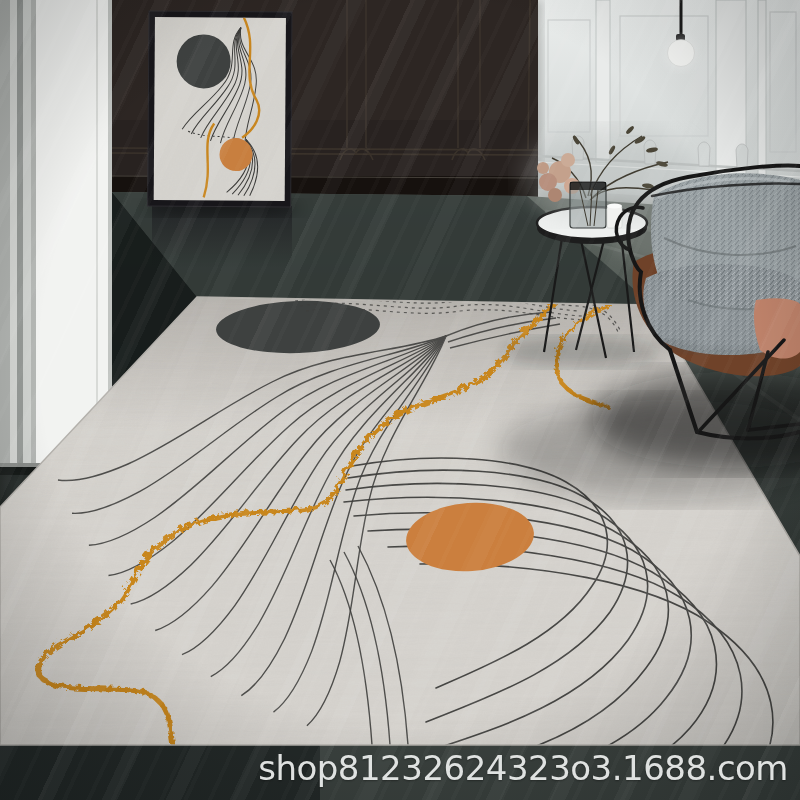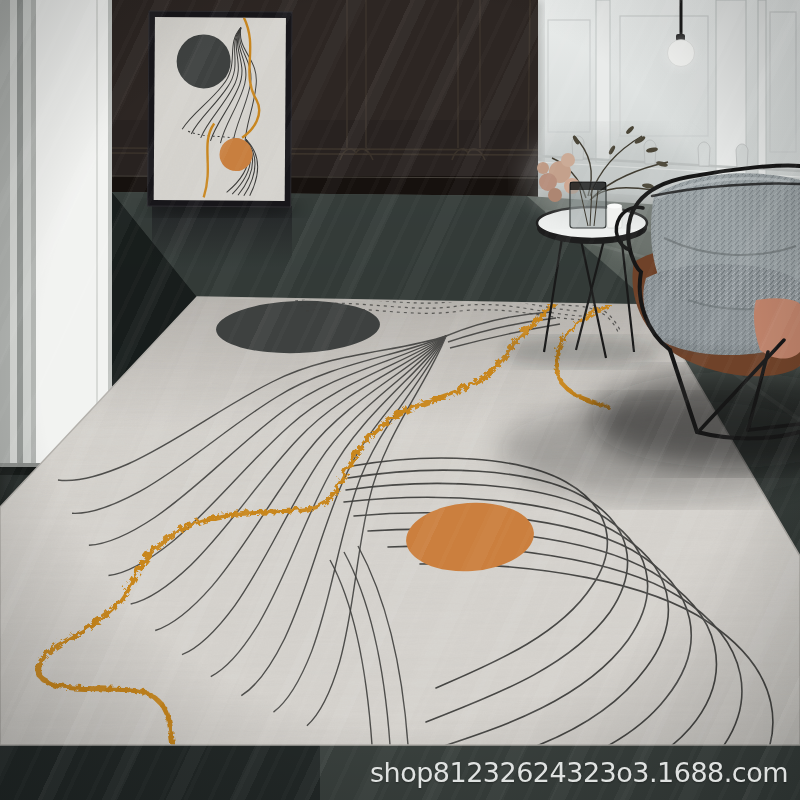--- a/index.html
+++ b/index.html
@@ -5,21 +5,21 @@
   html,body{margin:0;padding:0;background:#111;}
   .stage{position:relative;width:800px;height:800px;overflow:hidden;background:#23282a;
          font-family:"DejaVu Sans","Liberation Sans",sans-serif;}
   .stage svg{position:absolute;left:0;top:0;display:block;}
   .diag-wm{position:absolute;left:-200px;top:-200px;width:1200px;height:1200px;pointer-events:none;
     background:
       repeating-linear-gradient(115deg, rgba(255,255,255,0.035) 0 14px, rgba(255,255,255,0) 14px 58px),
       repeating-linear-gradient(115deg, rgba(255,255,255,0.018) 0 4px, rgba(255,255,255,0) 4px 22px);
     mix-blend-mode:screen;}
   .shop-url{position:absolute;right:12px;bottom:12px;z-index:5;
-    font-size:27px;letter-spacing:-0.5px;color:#e9ebea;opacity:.95;
+    font-size:34px;letter-spacing:-0.5px;color:#e9ebea;opacity:.95;
     text-shadow:0 1px 2px rgba(0,0,0,.35);}
 </style>
 </head>
 <body>
 
 <div class="stage">
 <svg width="800" height="800" viewBox="0 0 800 800">
   <defs>
     <clipPath id="rugClip">
           <path d="M197,297 L652,305 L800,556 L800,745 L0,745 L0,507 Z"></path>

